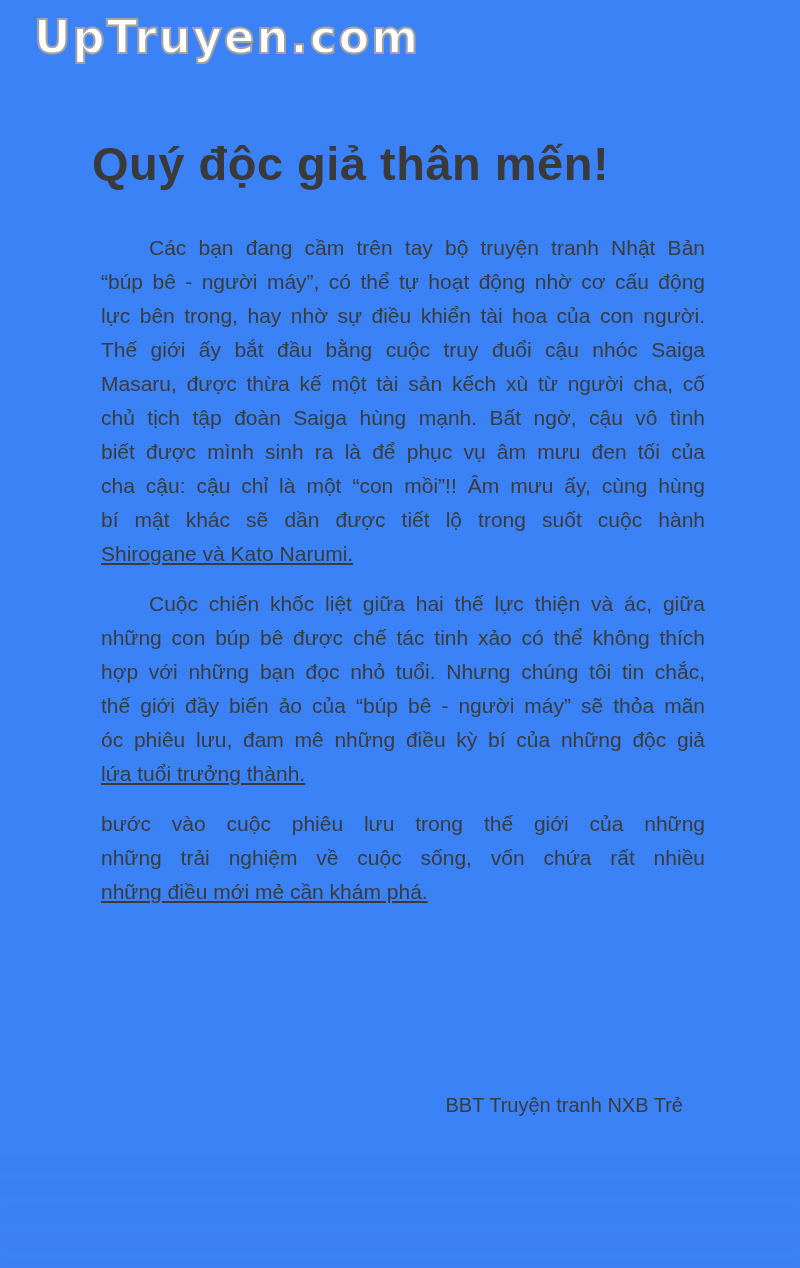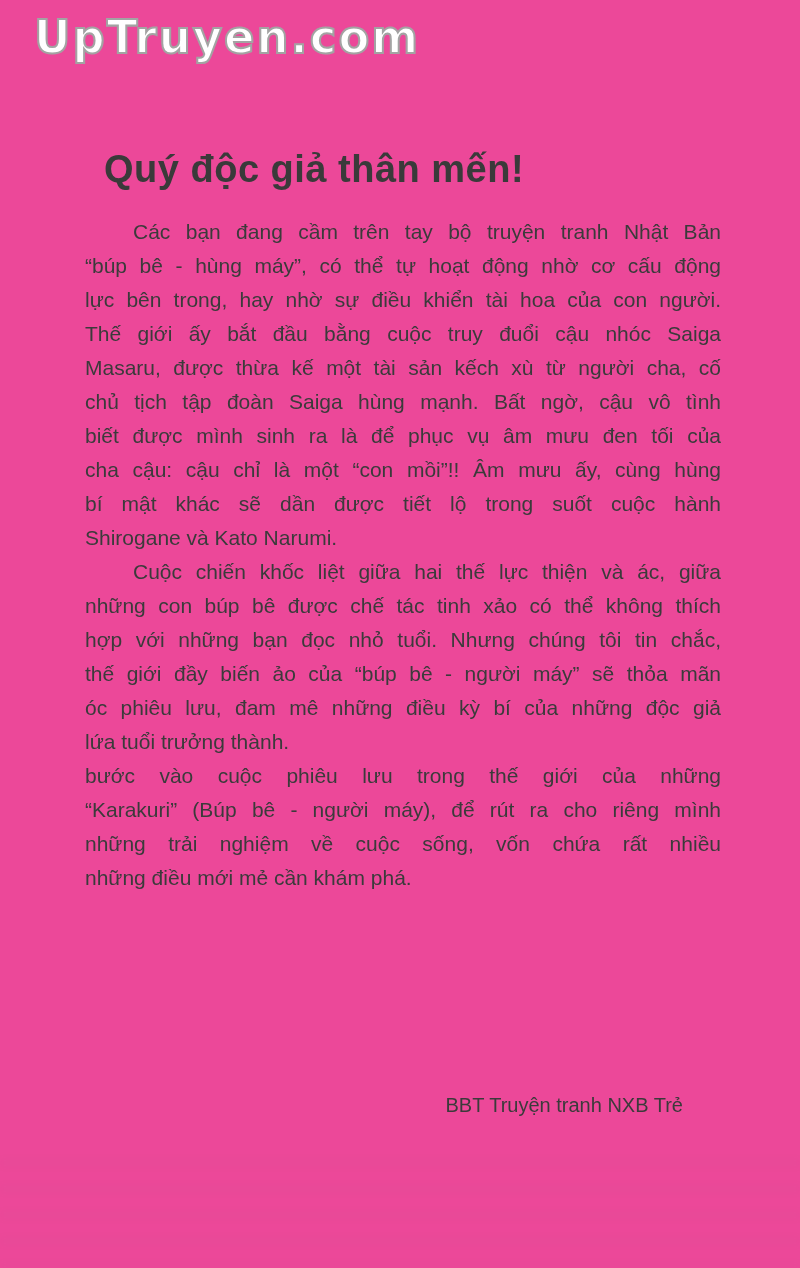--- a/index.html
+++ b/index.html
@@ -29,46 +29,46 @@
     -webkit-text-stroke: 2px #a3a3a3;
     text-shadow:
       0 0 1px #b5b5b5;
     transform: scaleY(1.04);
     white-space: nowrap;
   }
   .title {
     position: absolute;
     left: 88px;
     top: 132px;
-    margin: 16px;
-    font-size: 38px;
+    margin: 4px;
+    font-size: 47px;
     font-weight: bold;
     letter-spacing: 0.5px;
     color: #3a3a3a;
     white-space: nowrap;
   }
   .body-block {
     position: absolute;
     left: 85px;
     top: 215px;
     width: 636px;
     color: #3b3b3b;
     font-size: 21px;
   }
-  .paragraph { margin: 0; }
+  .paragraph { margin: 16px; }
   .line {
     height: 34px;
     line-height: 34px;
     text-align: justify;
     text-align-last: justify;
     white-space: nowrap;
     overflow: visible;
   }
   .line.first { text-indent: 48px; }
-  .line.last  { text-align: left; text-align-last: left; }
+  .line.last  { text-align: left; text-align-last: left; text-decoration: underline; }
   .signature {
     position: absolute;
     top: 1094px;
     right: 117px;
     font-size: 20px;
     color: #3b3b3b;
     white-space: nowrap;
   }
   
   .bleedthrough {
@@ -85,50 +85,49 @@
       rgba(255,255,255,0) 26px
     );
     filter: blur(3px);
     opacity: 0.5;
     pointer-events: none;
   }
 </style>
 </head>
 <body>
 
-<div class="page" style="background: #ec4899; color: rgb(59, 59, 59);">
+<div class="page" style="background: #3b82f6; color: rgb(59, 59, 59);">
 
   <div class="watermark" style="color: rgb(255, 255, 255); -webkit-text-stroke: 2px rgb(163, 163, 163);">UpTruyen.com</div>
 
   <h1 class="title">Quý độc giả thân mến!</h1>
 
   <div class="body-block">
       <div class="paragraph">
         <div class="line first">Các bạn đang cầm trên tay bộ truyện tranh Nhật Bản</div>
-        <div class="line">“búp bê - hùng máy”, có thể tự hoạt động nhờ cơ cấu động</div>
+        <div class="line">“búp bê - người máy”, có thể tự hoạt động nhờ cơ cấu động</div>
         <div class="line">lực bên trong, hay nhờ sự điều khiển tài hoa của con người.</div>
         <div class="line">Thế giới ấy bắt đầu bằng cuộc truy đuổi cậu nhóc Saiga</div>
         <div class="line">Masaru, được thừa kế một tài sản kếch xù từ người cha, cố</div>
         <div class="line">chủ tịch tập đoàn Saiga hùng mạnh. Bất ngờ, cậu vô tình</div>
         <div class="line">biết được mình sinh ra là để phục vụ âm mưu đen tối của</div>
         <div class="line">cha cậu: cậu chỉ là một “con mồi”!! Âm mưu ấy, cùng hùng</div>
         <div class="line">bí mật khác sẽ dần được tiết lộ trong suốt cuộc hành</div>
         <div class="line last">Shirogane và Kato Narumi.</div>
       </div>
       <div class="paragraph">
         <div class="line first">Cuộc chiến khốc liệt giữa hai thế lực thiện và ác, giữa</div>
         <div class="line">những con búp bê được chế tác tinh xảo có thể không thích</div>
         <div class="line">hợp với những bạn đọc nhỏ tuổi. Nhưng chúng tôi tin chắc,</div>
         <div class="line">thế giới đầy biến ảo của “búp bê - người máy” sẽ thỏa mãn</div>
         <div class="line">óc phiêu lưu, đam mê những điều kỳ bí của những độc giả</div>
         <div class="line last">lứa tuổi trưởng thành.</div>
       </div>
       <div class="paragraph">
         <div class="line">bước vào cuộc phiêu lưu trong thế giới của những</div>
-        <div class="line">“Karakuri” (Búp bê - người máy), để rút ra cho riêng mình</div>
         <div class="line">những  trải nghiệm về cuộc sống, vốn chứa rất nhiều</div>
         <div class="line last">những điều mới mẻ cần khám phá.</div>
       </div>
     </div>
 
   <div class="signature">BBT Truyện tranh NXB Trẻ</div>
 
   <div class="bleedthrough"></div>
 
 </div>

